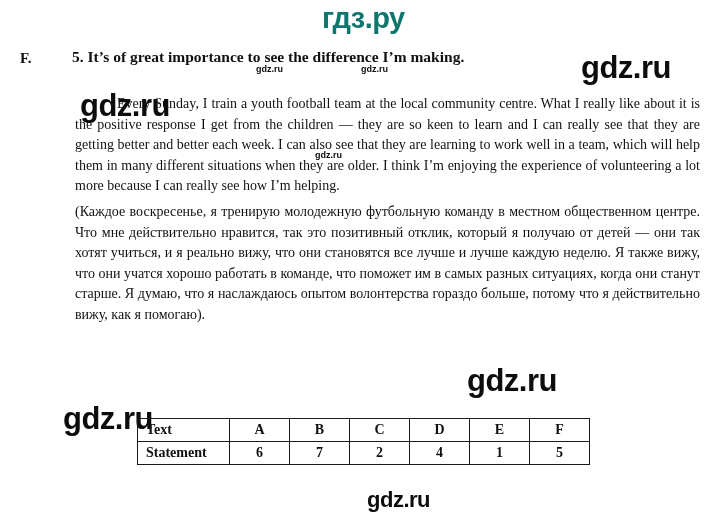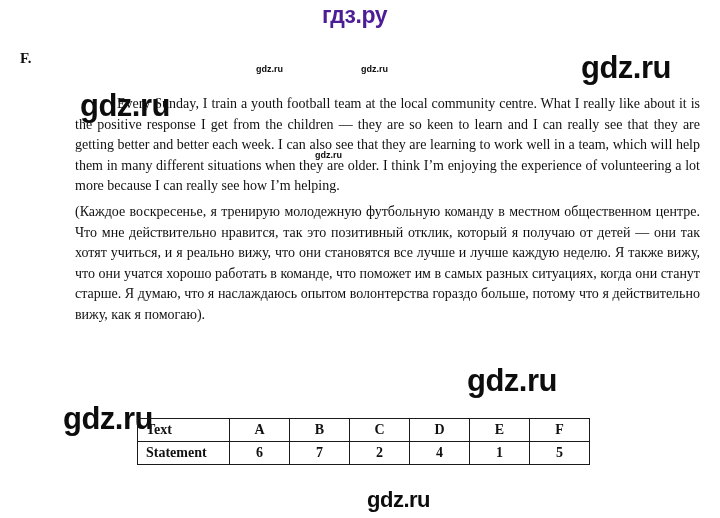--- a/index.html
+++ b/index.html
@@ -30,22 +30,22 @@
   .wm-big   { font-size: 31px; }
   .wm-mid   { font-size: 22px; }
   .wm-small { font-size: 9px; font-weight: bold; letter-spacing: 0; }
 
   #logo-top {
     position: absolute;
     left: 322px;
     top: 2px;
     font-family: "Liberation Sans", "DejaVu Sans", sans-serif;
     font-weight: bold;
-    font-size: 23px;
-    color: #4c1d95;
+    font-size: 29px;
+    color: #0f766e;
     letter-spacing: -0.5px;
   }
 
   
   #exercise-block {
     position: absolute;
     left: 0;
     top: 47px;
     width: 720px;
   }
@@ -115,20 +115,21 @@
 <div class="wm wm-big" style="left:538px; top:50px;">gdz.ru</div>
 <div class="wm wm-big" style="left:37px;  top:88px;">gdz.ru</div>
 <div class="wm wm-small" style="left:272px; top:150px;">gdz.ru</div>
 <div class="wm wm-big" style="left:424px; top:363px;">gdz.ru</div>
 <div class="wm wm-big" style="left:20px;  top:401px;">gdz.ru</div>
 <div class="wm wm-mid" style="left:324px; top:487px;">gdz.ru</div>
 
 <div id="exercise-block">
   <div id="task-letter">F.</div>
   <div id="heading-lines">
+    <span id="heading-en">5. It’s of great importance to see the difference I’m making.</span>
   </div>
 </div>
 
 <div class="para" id="para-en">Every Sunday, I train a youth football team at the local community centre. What I really like about it is the positive response I get from the children — they are so keen to learn and I can really see that they are getting better and better each week. I can also see that they are learning to work well in a team, which will help them in many different situations when they are older. I think I’m enjoying the experience of volunteering a lot more because I can really see how I’m helping.</div>
 
 <div class="para" id="para-ru">(Каждое воскресенье, я тренирую молодежную футбольную команду в местном общественном центре. Что мне действительно нравится, так это позитивный отклик, который я получаю от детей — они так хотят учиться, и я реально вижу, что они становятся все лучше и лучше каждую неделю. Я также вижу, что они учатся хорошо работать в команде, что поможет им в самых разных ситуациях, когда они станут старше. Я думаю, что я наслаждаюсь опытом волонтерства гораздо больше, потому что я действительно вижу, как я помогаю).</div>
 
 <table id="answer-table">
   <tbody>
       <tr>

